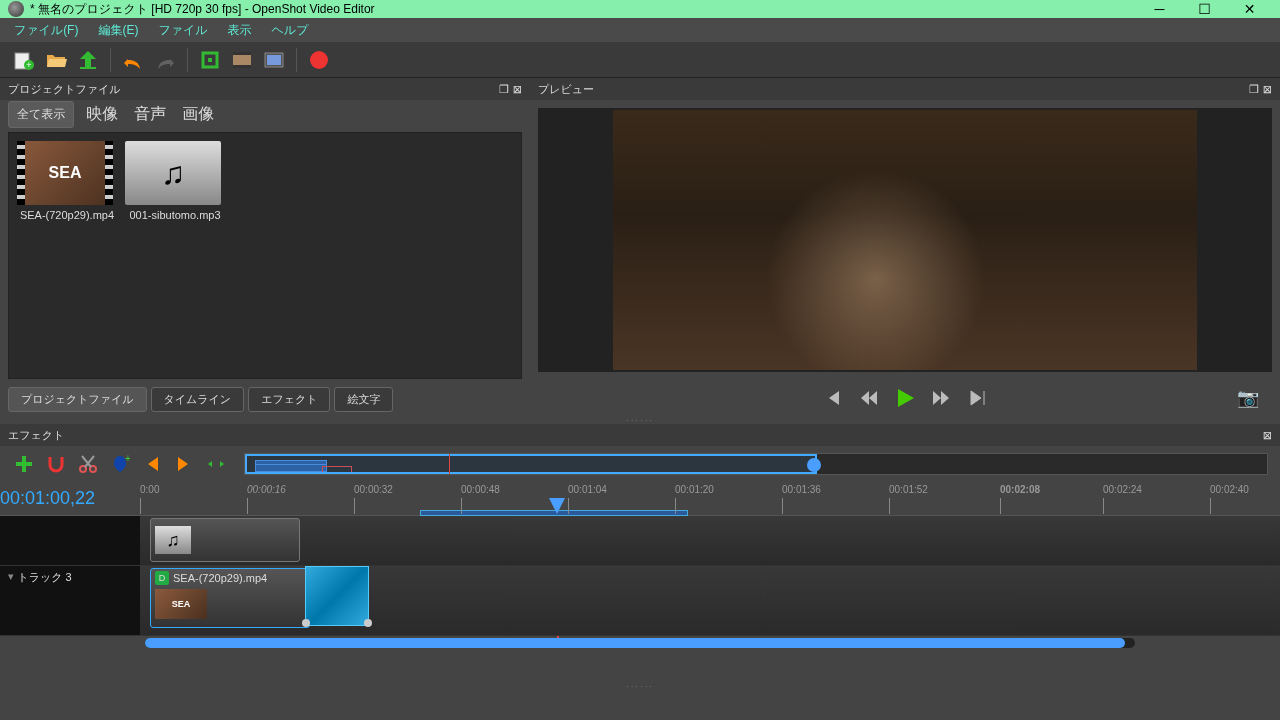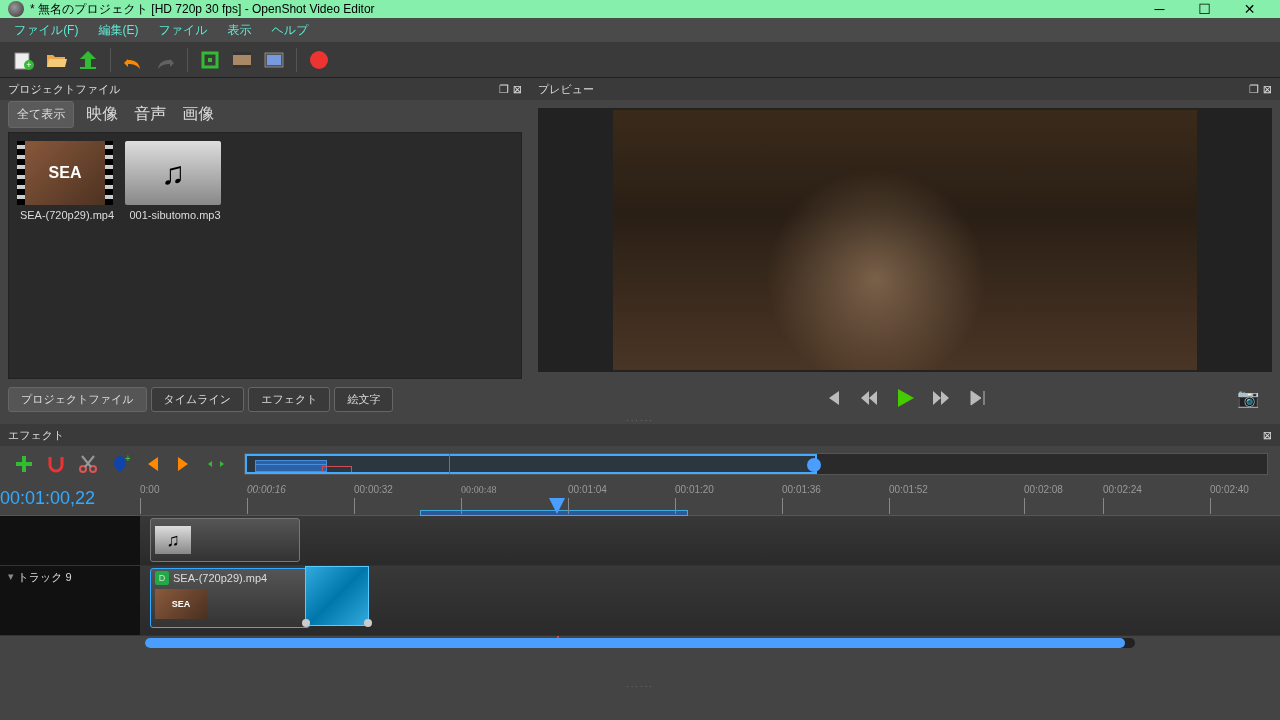--- a/index.html
+++ b/index.html
@@ -297,45 +297,45 @@
   </div>
 
   <div class="ruler">
     <div class="currtime">00:01:00,22</div>
     <div class="ruler-ticks" id="ruler-ticks">
       <div class="playhead-region" style="left:280px; width:268px;"></div>
       <div class="playhead-marker" style="left:409px"></div>
     <div class="tick" style="left: 0px;">0:00</div>
         <div class="tick" style="left: 107px; font-style: italic;">00:00:16</div>
         <div class="tick" style="left: 214px;">00:00:32</div>
-        <div class="tick" style="left: 321px; font-family: Liberation Serif, serif;">00:00:48</div>
+        <div class="tick" style="left: 321px;">00:00:48</div>
         <div class="tick" style="left: 428px;">00:01:04</div>
         <div class="tick" style="left: 535px;">00:01:20</div>
         <div class="tick" style="left: 642px;">00:01:36</div>
         <div class="tick" style="left: 749px; text-align: right;">00:01:52</div>
-        <div class="tick" style="left: 884px;">00:02:08</div>
+        <div class="tick" style="left: 860px; font-weight: bold;">00:02:08</div>
         <div class="tick" style="left: 963px;">00:02:24</div>
         <div class="tick" style="left: 1070px;">00:02:40</div>
       </div>
   </div>
 
   <div class="tracks">
     <div class="playhead-line" style="left:557px; height:124px"></div>
     <div class="track">
       <div class="track-label"></div>
       <div class="track-content">
         <div class="clip audio" style="left:10px; width:150px">
           <div class="cthumb">♫</div>
         </div>
       </div>
     </div>
     <div class="track" style="height:70px">
       <div class="track-label">
           <span style="color:#888;margin-right:4px">▾</span>
-          <span>トラック 9</span>
+          <span>トラック 3</span>
         </div>
       <div class="track-content">
         <div class="clip video" style="left:10px; width:160px; height:60px; flex-direction:column; align-items:flex-start">
           <div style="display:flex;align-items:center;gap:2px">
             <span class="badge">D</span>
             <span>SEA-(720p29).mp4</span>
           </div>
           <div class="cthumb vid" style="margin-top:4px;width:52px;height:30px">SEA</div>
         </div>
         <div class="transition-clip" style="left:165px"></div>

